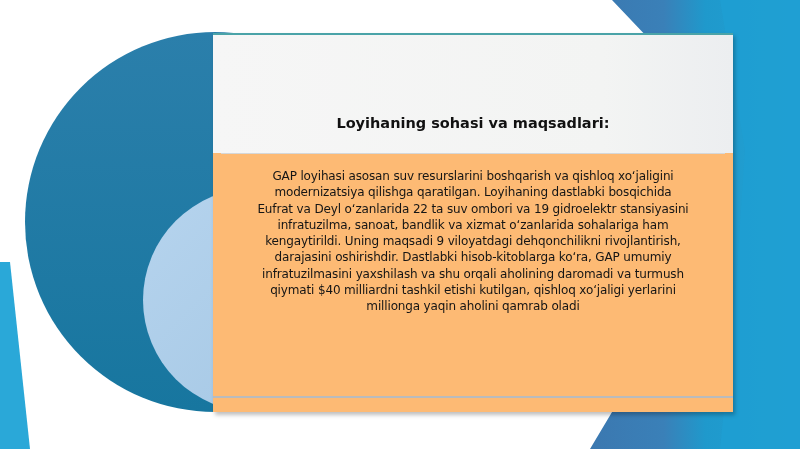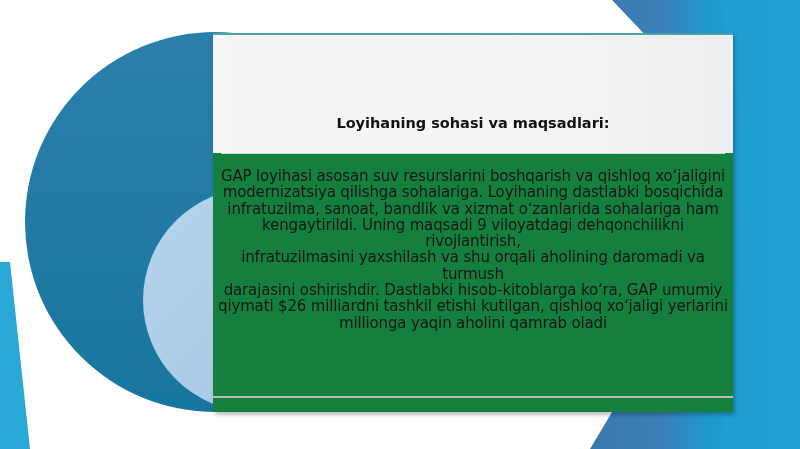--- a/index.html
+++ b/index.html
@@ -1,23 +1,23 @@
 <!DOCTYPE html>
 <html><head>
 <meta charset="utf-8">
 <style>
   html, body { margin:0; padding:0; }
   body { width:800px; height:449px; overflow:hidden; background:#ffffff; position:relative; font-family:"DejaVu Sans", sans-serif; }
   .bg-right { position:absolute; left:0; top:0; width:800px; height:449px; }
-  .card { position:absolute; left:213px; top:33px; width:520px; height:377px; background:#15803d; border-top:2px solid #4aa3a8; box-shadow: 2px 3px 4px rgba(0,0,0,0.25); }
+  .card { position:absolute; left:213px; top:33px; width:520px; height:377px; background:#fdba74; border-top:2px solid #4aa3a8; box-shadow: 2px 3px 4px rgba(0,0,0,0.25); }
   .card::before { content:""; position:absolute; left:0; right:0; top:0; height:118px; background:linear-gradient(90deg,#f6f6f6 0%,#f3f4f3 75%,#eceef0 100%); }
   .title-wrap { position:absolute; left:0; right:0; top:0; height:118px; }
   .title { position:absolute; left:0; right:0; top:80px; text-align:center; font-weight:bold; font-size:14.5px; color:#111; }
   .separator { position:absolute; left:8px; right:8px; top:118px; height:1px; background:#d5d7d8; }
-  .body-text { position:absolute; left:4px; right:4px; top:133px; text-align:center; font-size:15px; line-height:16.3px; color:#151515; letter-spacing:-0.15px; }
+  .body-text { position:absolute; left:4px; right:4px; top:133px; text-align:center; font-size:12px; line-height:16.3px; color:#151515; letter-spacing:-0.15px; }
   .card-footer-line { position:absolute; left:0; right:0; top:361px; height:2px; background:#b9bbbd; }
 </style>
 </head>
 <body>
 
 <svg class="bg-right" viewBox="0 0 800 449" width="800" height="449">
   <defs>
     <linearGradient id="gBig" x1="0" y1="0" x2="0" y2="1">
       <stop offset="0" stop-color="#2b7fab"></stop>
       <stop offset="1" stop-color="#17769f"></stop>
@@ -44,22 +44,23 @@
   <polygon points="0,262 10,262 30,449 0,449" fill="#2aa8d8"></polygon>
 </svg>
 
 <div class="card">
   <div class="title-wrap">
     <div class="title">Loyihaning sohasi va maqsadlari:</div>
   </div>
   <div class="separator"></div>
   <div class="body-text">
     <div>GAP loyihasi asosan suv resurslarini boshqarish va qishloq xoʻjaligini</div>
-    <div>modernizatsiya qilishga sohalariga. Loyihaning dastlabki bosqichida</div>
+    <div>modernizatsiya qilishga qaratilgan. Loyihaning dastlabki bosqichida</div>
+    <div>Eufrat va Deyl oʻzanlarida 22 ta suv ombori va 19 gidroelektr stansiyasini</div>
     <div>infratuzilma, sanoat, bandlik va xizmat oʻzanlarida sohalariga ham</div>
     <div>kengaytirildi. Uning maqsadi 9 viloyatdagi dehqonchilikni rivojlantirish,</div>
+    <div>darajasini oshirishdir. Dastlabki hisob-kitoblarga koʻra, GAP umumiy</div>
     <div>infratuzilmasini yaxshilash va shu orqali aholining daromadi va turmush</div>
-    <div>darajasini oshirishdir. Dastlabki hisob-kitoblarga koʻra, GAP umumiy</div>
-    <div>qiymati $26 milliardni tashkil etishi kutilgan, qishloq xoʻjaligi yerlarini</div>
+    <div>qiymati $40 milliardni tashkil etishi kutilgan, qishloq xoʻjaligi yerlarini</div>
     <div>millionga yaqin aholini qamrab oladi</div>
   </div>
   <div class="card-footer-line"></div>
 </div>
 
 </body></html>

